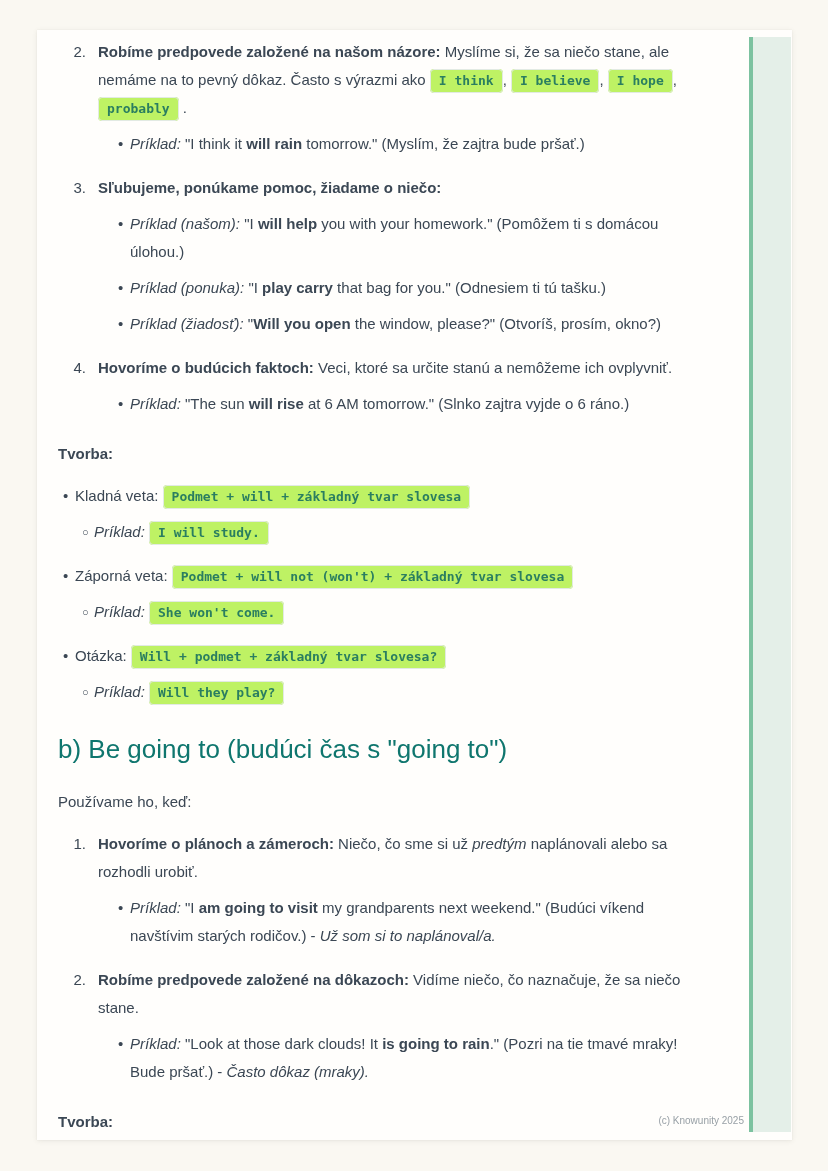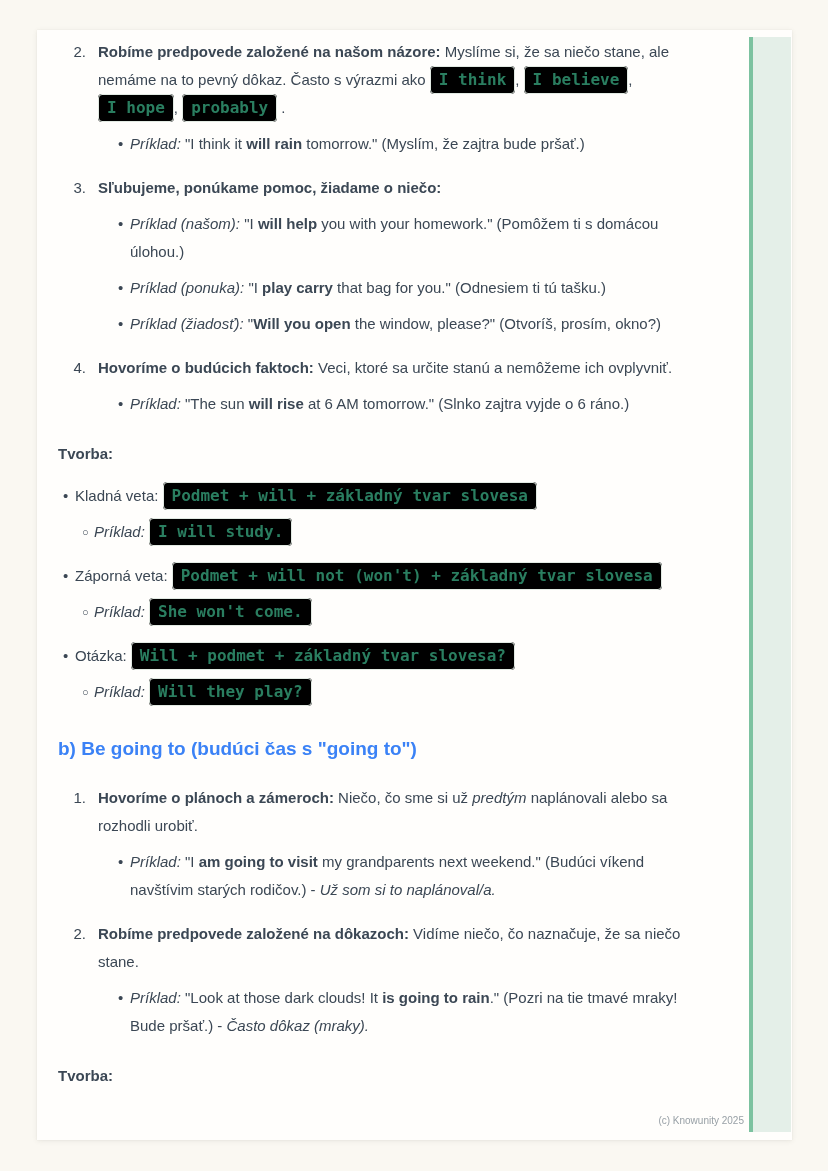--- a/index.html
+++ b/index.html
@@ -23,40 +23,40 @@
   }
   .content{
     position:relative;z-index:0;
     padding:8px 102px 0 21px;
     color:#3b4754;font-size:15px;line-height:28px;
   }
   .b{font-weight:700;}
   .i{font-style:italic;}
   code.chip{
     font-family:"DejaVu Sans Mono",monospace;
-    font-weight:700;font-size:16px;line-height:1;
-    color:#2a7e60;background:#000000;
+    font-weight:700;font-size:13px;line-height:1;
+    color:#2a7e60;background:#bef264;
     border:1px solid #e2eae3;border-radius:4px;
     padding:3px 8px 4px;white-space:nowrap;
   }
   .item{margin:0 0 16px 0;}
   .row{display:flex;align-items:flex-start;}
   .num{flex:none;width:28px;text-align:right;margin-right:12px;}
   .marker{flex:none;width:12px;margin-right:0;color:#3b4754;}
   .marker.circle{font-size:11px;}
   .txt{flex:1;min-width:0;}
   .oli .sub{padding-left:60px;}
   .uli > .row{padding-left:5px;}
   .uli .sub{padding-left:24px;}
   .bullet{display:flex;align-items:flex-start;margin-top:8px;}
   .para{margin:22px 0 14px 0;}
   h2.section-heading{
     margin:26px 0 18px 0;
-    font-size:19px;line-height:34px;font-weight:700;
-    color:#3b82f6;
+    font-size:26px;line-height:34px;font-weight:400;
+    color:#0f766e;
   }
   .footer{
     position:absolute;right:48px;bottom:14px;z-index:2;
     font-size:10px;color:#98a0a6;
   }
 </style>
 </head>
 <body>
 
 <div class="page">
@@ -137,20 +137,21 @@
           <div class="txt"><span>Otázka: </span><code class="chip ">Will + podmet + základný tvar slovesa?</code></div>
         </div>
         <div class="sub">
           <div class="bullet">
             <span class="marker circle">○</span>
             <div class="txt"><span class="i ">Príklad:</span><span> </span><code class="chip ">Will they play?</code></div>
           </div>
         </div>
       </div>
       <h2 class="section-heading"><span>b) Be going to (budúci čas s "going to")</span></h2>
+      <div class="para"><span>Používame ho, keď:</span></div>
       <div class="item oli">
         <div class="row">
           <span class="num">1.</span>
           <div class="txt"><span class="b ">Hovoríme o plánoch a zámeroch:</span><span> Niečo, čo sme si už </span><span class="i ">predtým</span><span> naplánovali alebo sa rozhodli urobiť.</span></div>
         </div>
         <div class="sub">
           <div class="bullet">
             <span class="marker">•</span>
             <div class="txt"><span class="i ">Príklad:</span><span> "I </span><span class="b ">am going to visit</span><span> my grandparents next weekend." (Budúci víkend navštívim starých rodičov.) - </span><span class="i ">Už som si to naplánoval/a.</span></div>
           </div>

